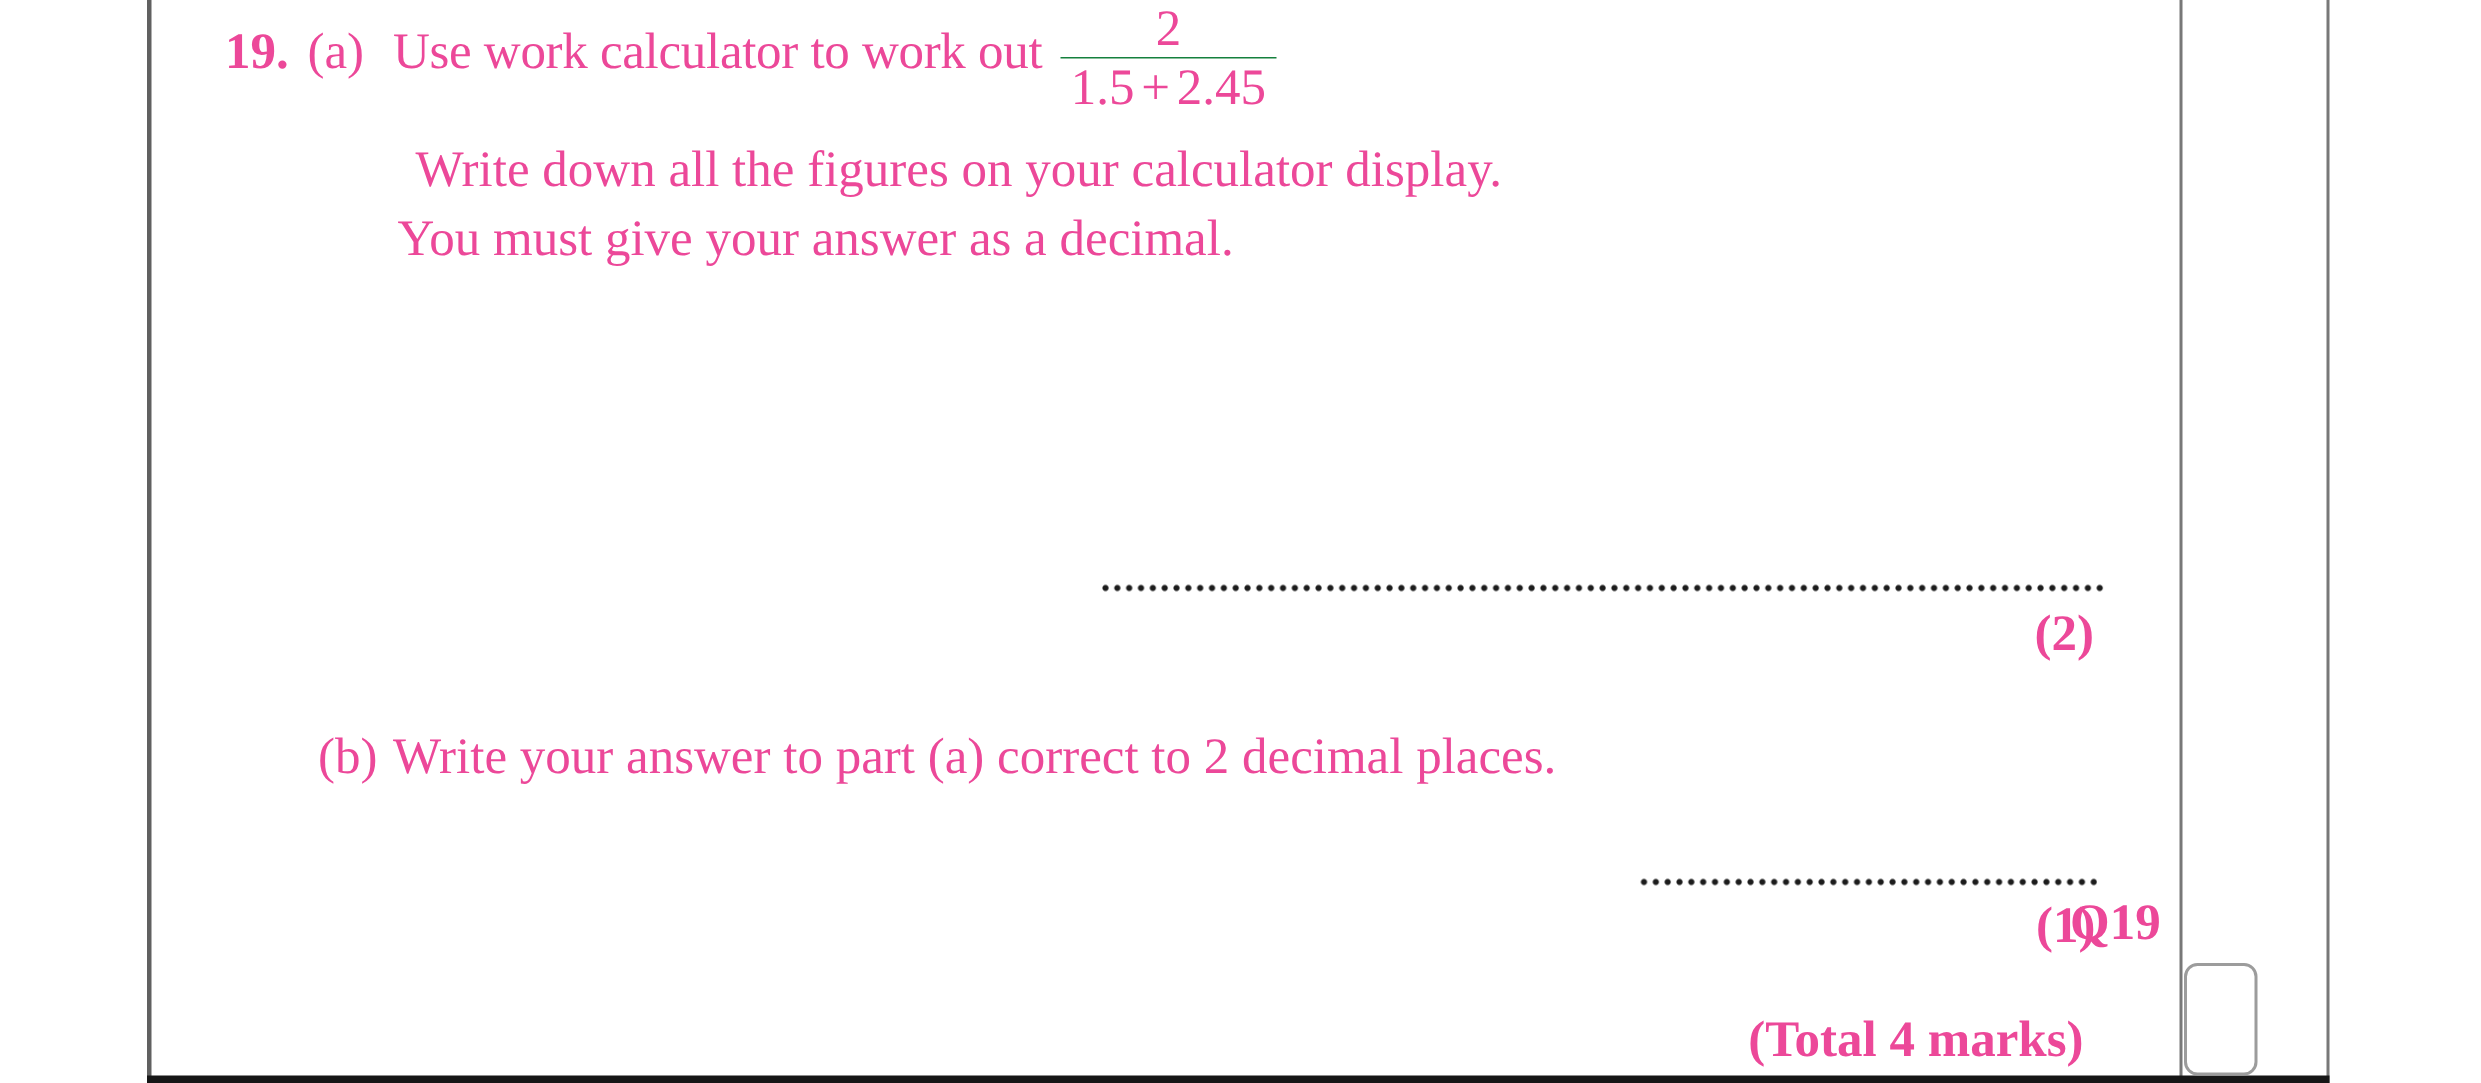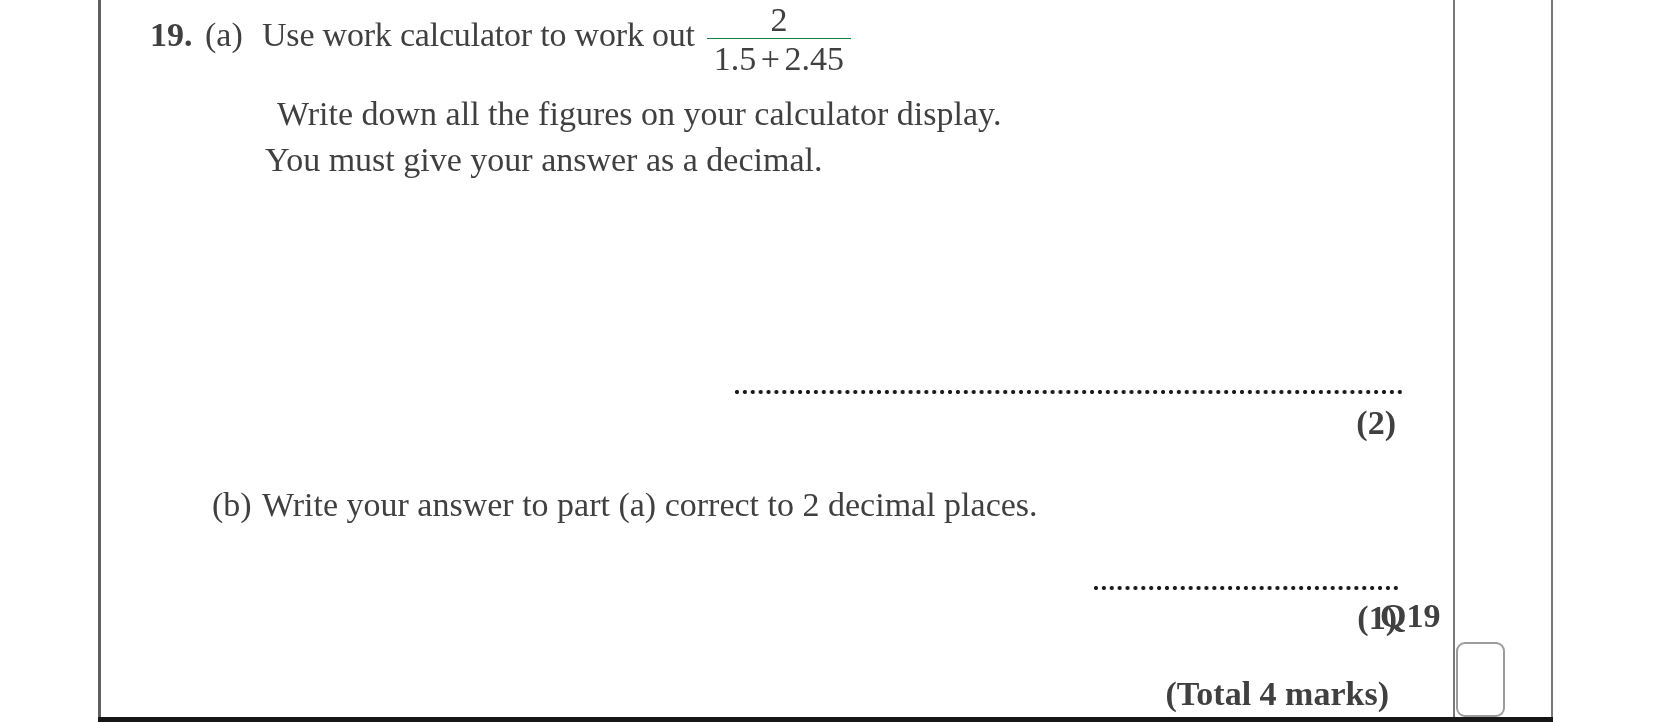--- a/index.html
+++ b/index.html
@@ -9,21 +9,21 @@
   }
   .sheet {
     position: relative;
     width: 1638px;
     height: 722px;
     background: #ffffff;
     overflow: hidden;
     font-family: "Liberation Serif", "DejaVu Serif", serif;
     font-size: 34px;
     line-height: 34px;
-    color: #404040;
+    color: #ec4899;
   }
   .abs { position: absolute; white-space: nowrap; }
   .bold { font-weight: 700; }
 
   
   .rule-v { position: absolute; top: 0; height: 722px; background: #787878; }
   .rule-left   { left: 98px;  width: 3px; background: #606060; }
   .rule-right1 { left: 1453px; width: 2px; }
   .rule-right2 { left: 1551px; width: 2px; }
   .rule-bottom {

